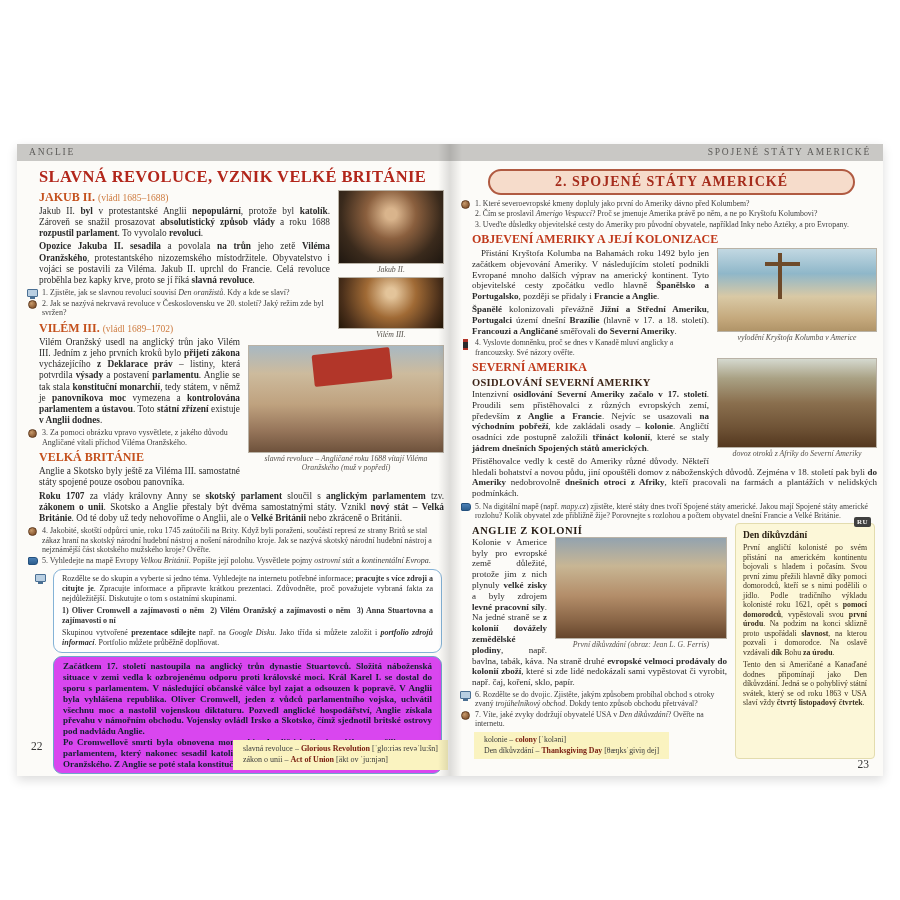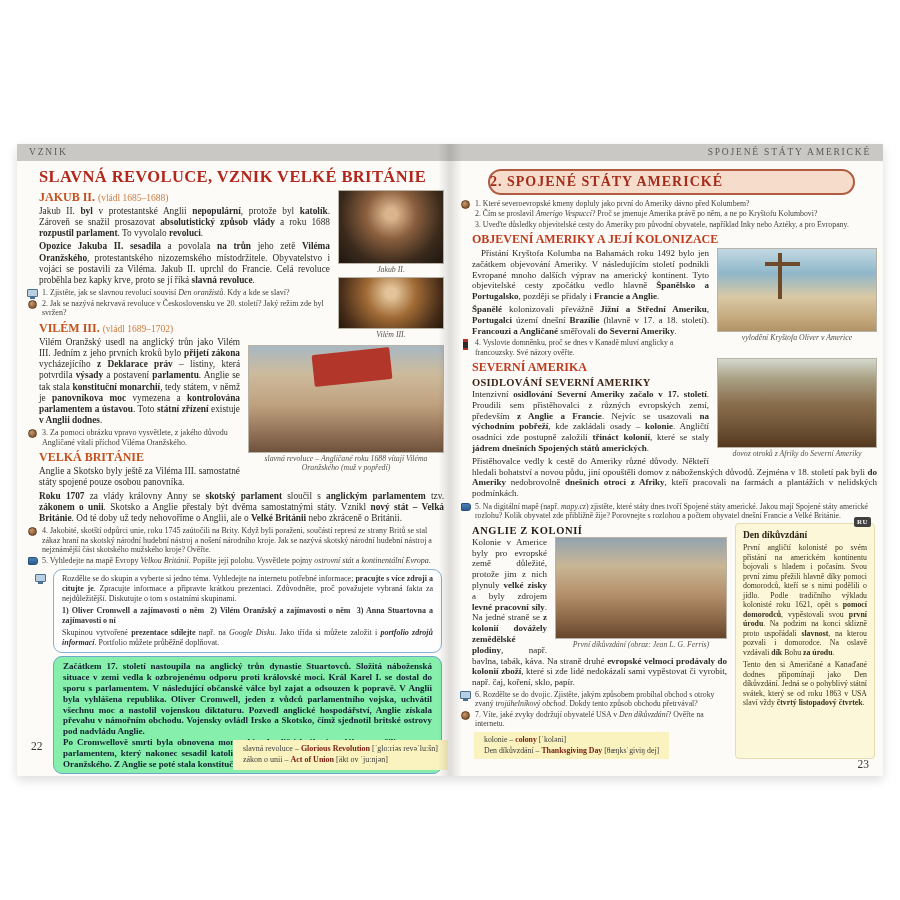--- a/index.html
+++ b/index.html
@@ -62,29 +62,29 @@
           background:linear-gradient(180deg,#c2d8e2 0%,#8fb7c9 30%,#d9c9a5 58%,#c4a87c 85%,#b09468 100%);}
   .cross-v{position:absolute;left:38%;top:5%;width:4px;height:56%;background:#6e4a2a;}
   .cross-h{position:absolute;left:30%;top:16%;width:22%;height:4px;background:#6e4a2a;}
   .float-otroci{float:right;width:160px;margin:0 0 2px 8px;}
   .img-otroci{height:90px;background:linear-gradient(180deg,#d5d9cf 0%,#a9a184 22%,#8a6f4e 50%,#6f5336 78%,#54381f 100%);}
   .float-diky{float:right;width:172px;margin:0 0 2px 8px;}
   .img-diky{height:102px;background:linear-gradient(180deg,#93a3af 0%,#c8b694 28%,#b38d69 58%,#8a6647 82%,#66462c 100%);}
 
   
   .title-box{margin:4px 22px 4px 28px;border:2px solid #b05a41;background:#f6dccb;border-radius:14px;
-          text-align:left;color:#a52c1c;font-weight:bold;font-size:14px;letter-spacing:1px;padding:3px 0;}
+          text-align:center;color:#a52c1c;font-weight:bold;font-size:14px;letter-spacing:1px;padding:3px 0;}
 
   
   .actbox{position:relative;border:1.5px solid #84b2d6;border-radius:9px;background:#fefefe;
           margin:4px 2px 3px 26px;padding:4px 8px;font-size:8px;line-height:1.25;color:#333;}
   .actbox p{margin:0;text-align:justify;}
   .topics{font-weight:bold;margin:2px 0 !important;}
   .act-icon{position:absolute;left:-19px;top:4px;}
-  .sumbox{border:1.5px solid #6fa6ca;border-radius:9px;background:#86efac;margin:3px 2px 0 26px;
+  .sumbox{border:1.5px solid #6fa6ca;border-radius:9px;background:#d946ef;margin:3px 2px 0 26px;
           padding:4px 9px;font-size:9px;line-height:1.2;font-weight:bold;color:#10202e;text-align:justify;}
   .sumbox p{margin:0;}
 
   
   .pagefoot{position:absolute;left:0;right:0;bottom:6px;display:flex;align-items:flex-start;}
   .pnum{font-size:11.5px;color:#333;margin-left:14px;}
   .vocab{margin-left:auto;margin-right:2px;background:#faf3c0;padding:4px 10px;font-size:8px;
           line-height:1.35;color:#3a3a3a;}
   .vocab b, .vocab-r b{color:#7a2013;}
   .vocab-r{display:inline-block;background:#faf3c0;padding:3px 10px;font-size:7.8px;line-height:1.35;
@@ -104,21 +104,21 @@
   .clear{clear:both;}
 </style>
 </head>
 <body>
 
 <div class="canvas">
   <div class="spread">
 
     <div class="page page-left">
       <div class="pagehead">
-        <span>VZNIK</span>
+        <span>ANGLIE</span>
       </div>
       <div class="content">
         <div class="main-title">SLAVNÁ REVOLUCE, VZNIK VELKÉ BRITÁNIE</div>
 
         <div class="float-portraits">
           <div class="img img-jakub"></div>
           <div class="cap">Jakub II.</div>
           <div class="img img-vilem"></div>
           <div class="cap">Vilém III.</div>
         </div>
@@ -219,21 +219,21 @@
             <span class="qtext">3. Uveďte důsledky objevitelské cesty do Ameriky pro původní obyvatele, například Inky nebo Aztéky, a pro Evropany.</span>
           </span>
         </div>
 
         <div class="sub-plain">OBJEVENÍ AMERIKY A JEJÍ KOLONIZACE</div>
         <div class="float-kolumbus">
           <div class="img img-kolumbus">
             <div class="cross-v"></div>
             <div class="cross-h"></div>
           </div>
-          <div class="cap">vylodění Kryštofa Oliver v Americe</div>
+          <div class="cap">vylodění Kryštofa Kolumba v Americe</div>
         </div>
         <p class="body indent">Přistání Kryštofa Kolumba na Bahamách roku 1492 bylo jen začátkem objevování Ameriky. V následujícím století podnikli Evropané mnoho dalších výprav na americký kontinent. Tyto objevitelské cesty zpočátku vedlo hlavně <b>Španělsko a Portugalsko</b>, později se přidaly i <b>Francie a Anglie</b>.</p>
         <p class="body"><b>Španělé</b> kolonizovali převážně <b>Jižní a Střední Ameriku</b>, <b>Portugalci</b> území dnešní <b>Brazílie</b> (hlavně v 17. a 18. století). <b>Francouzi a Angličané</b> směřovali <b>do Severní Ameriky</b>.</p>
         <div class="q">
           <span class="qicon">
               <span class="icon-pencil"></span>
             </span>
           <span class="qtext">4. Vyslovte domněnku, proč se dnes v Kanadě mluví anglicky a francouzsky. Své názory ověřte.</span>
         </div>
 

